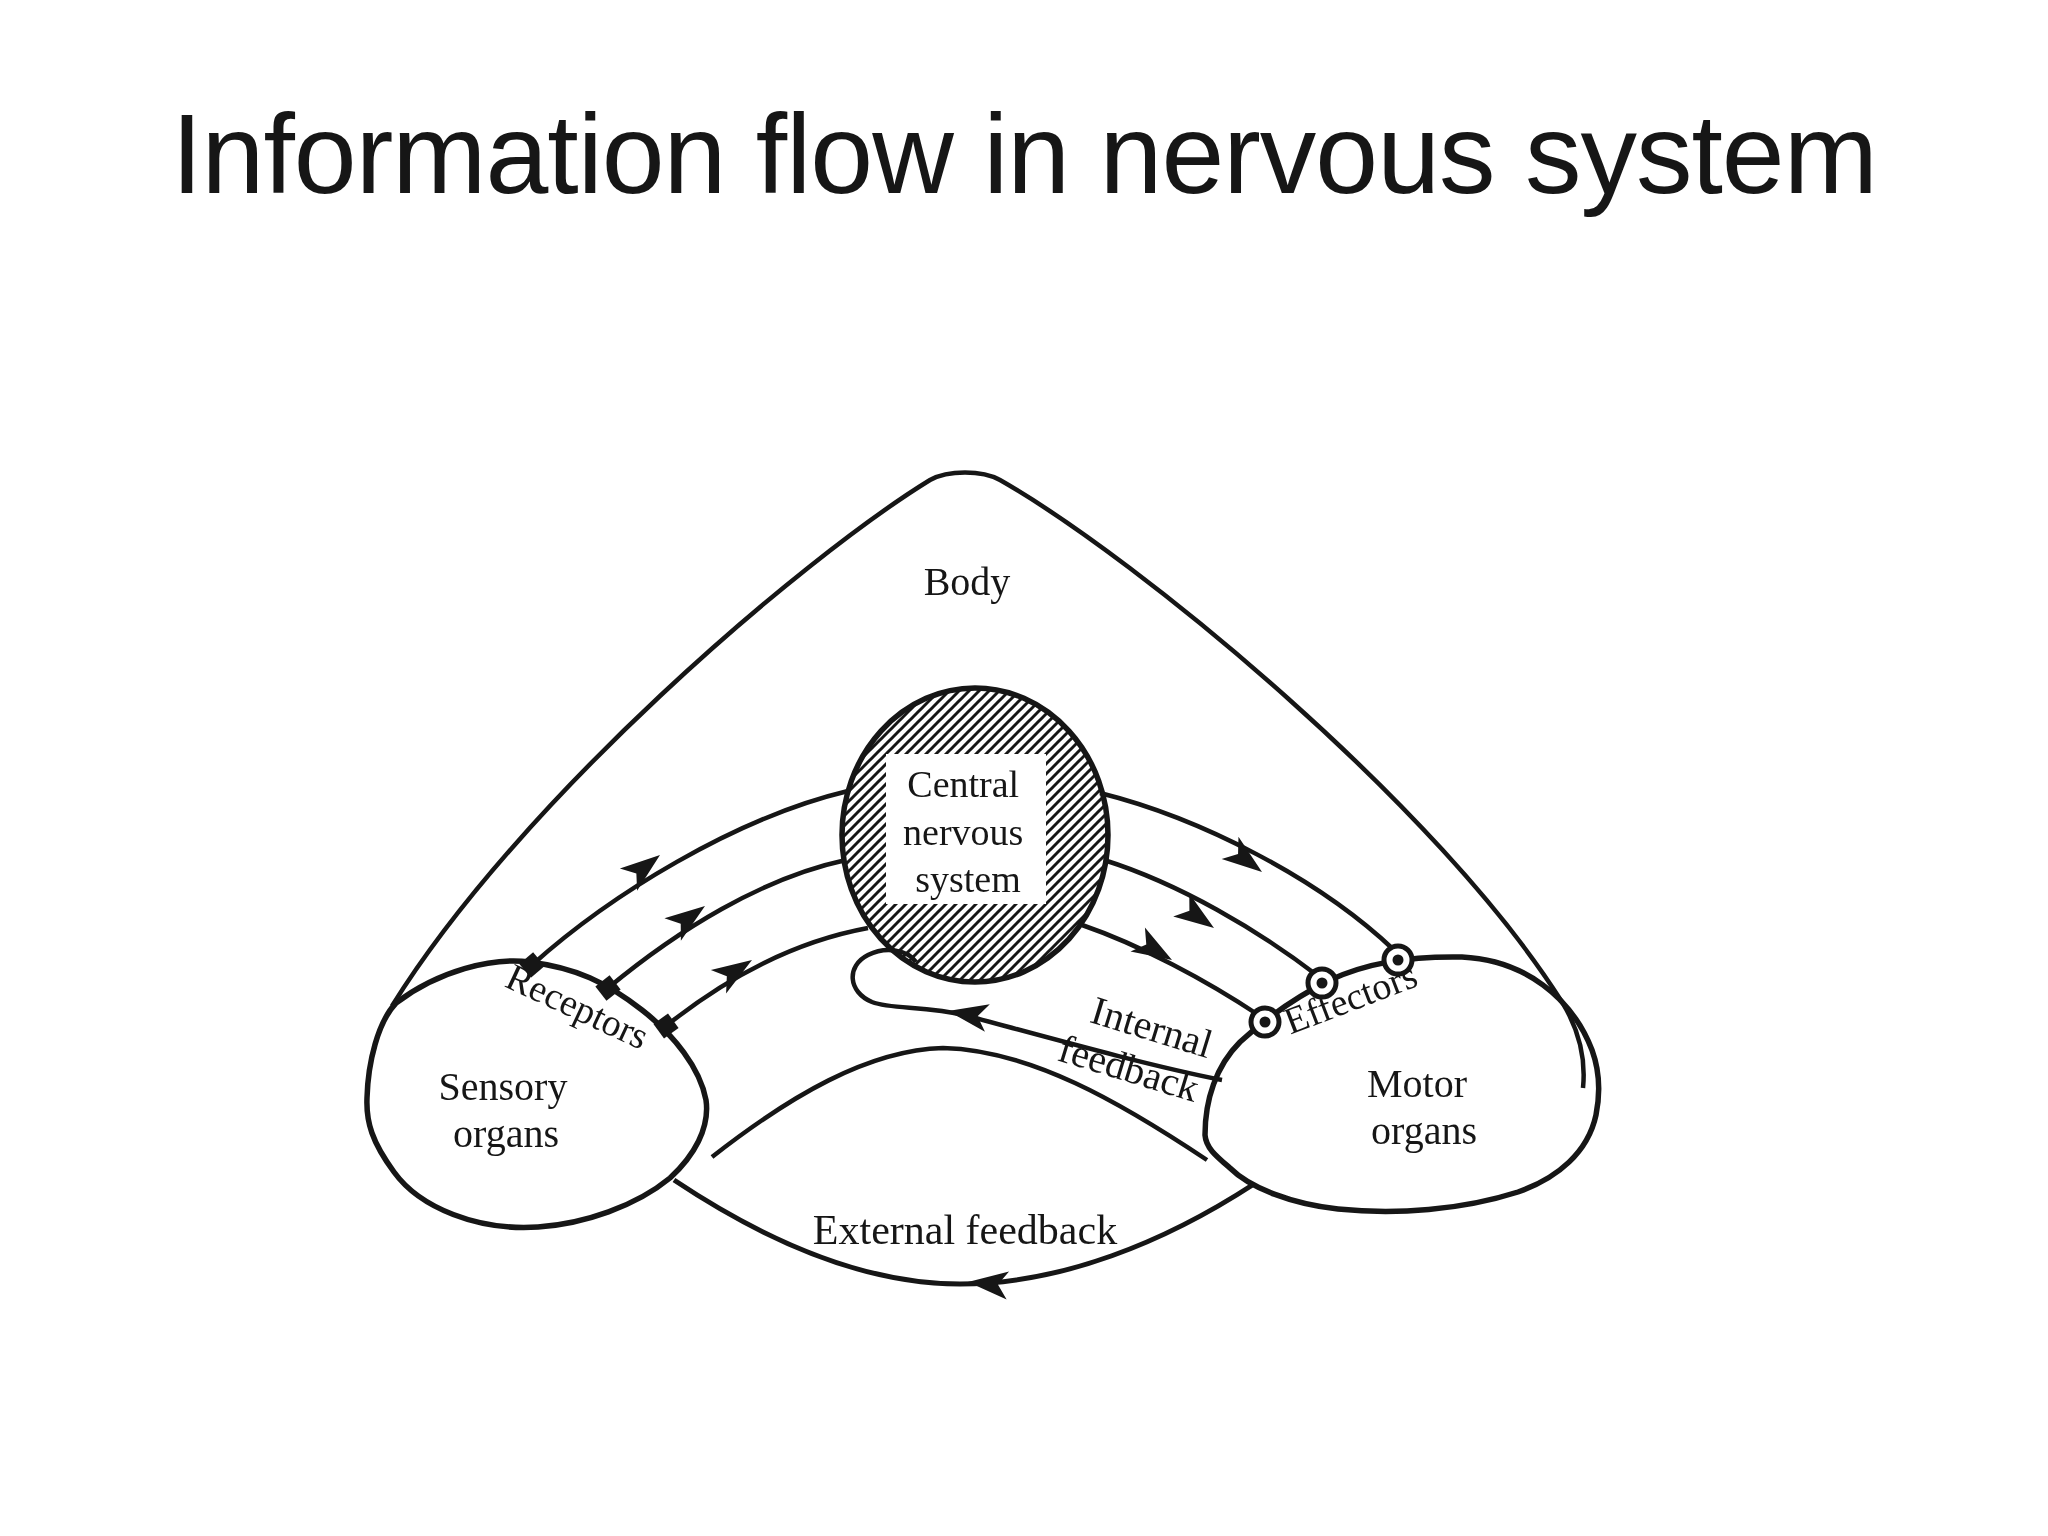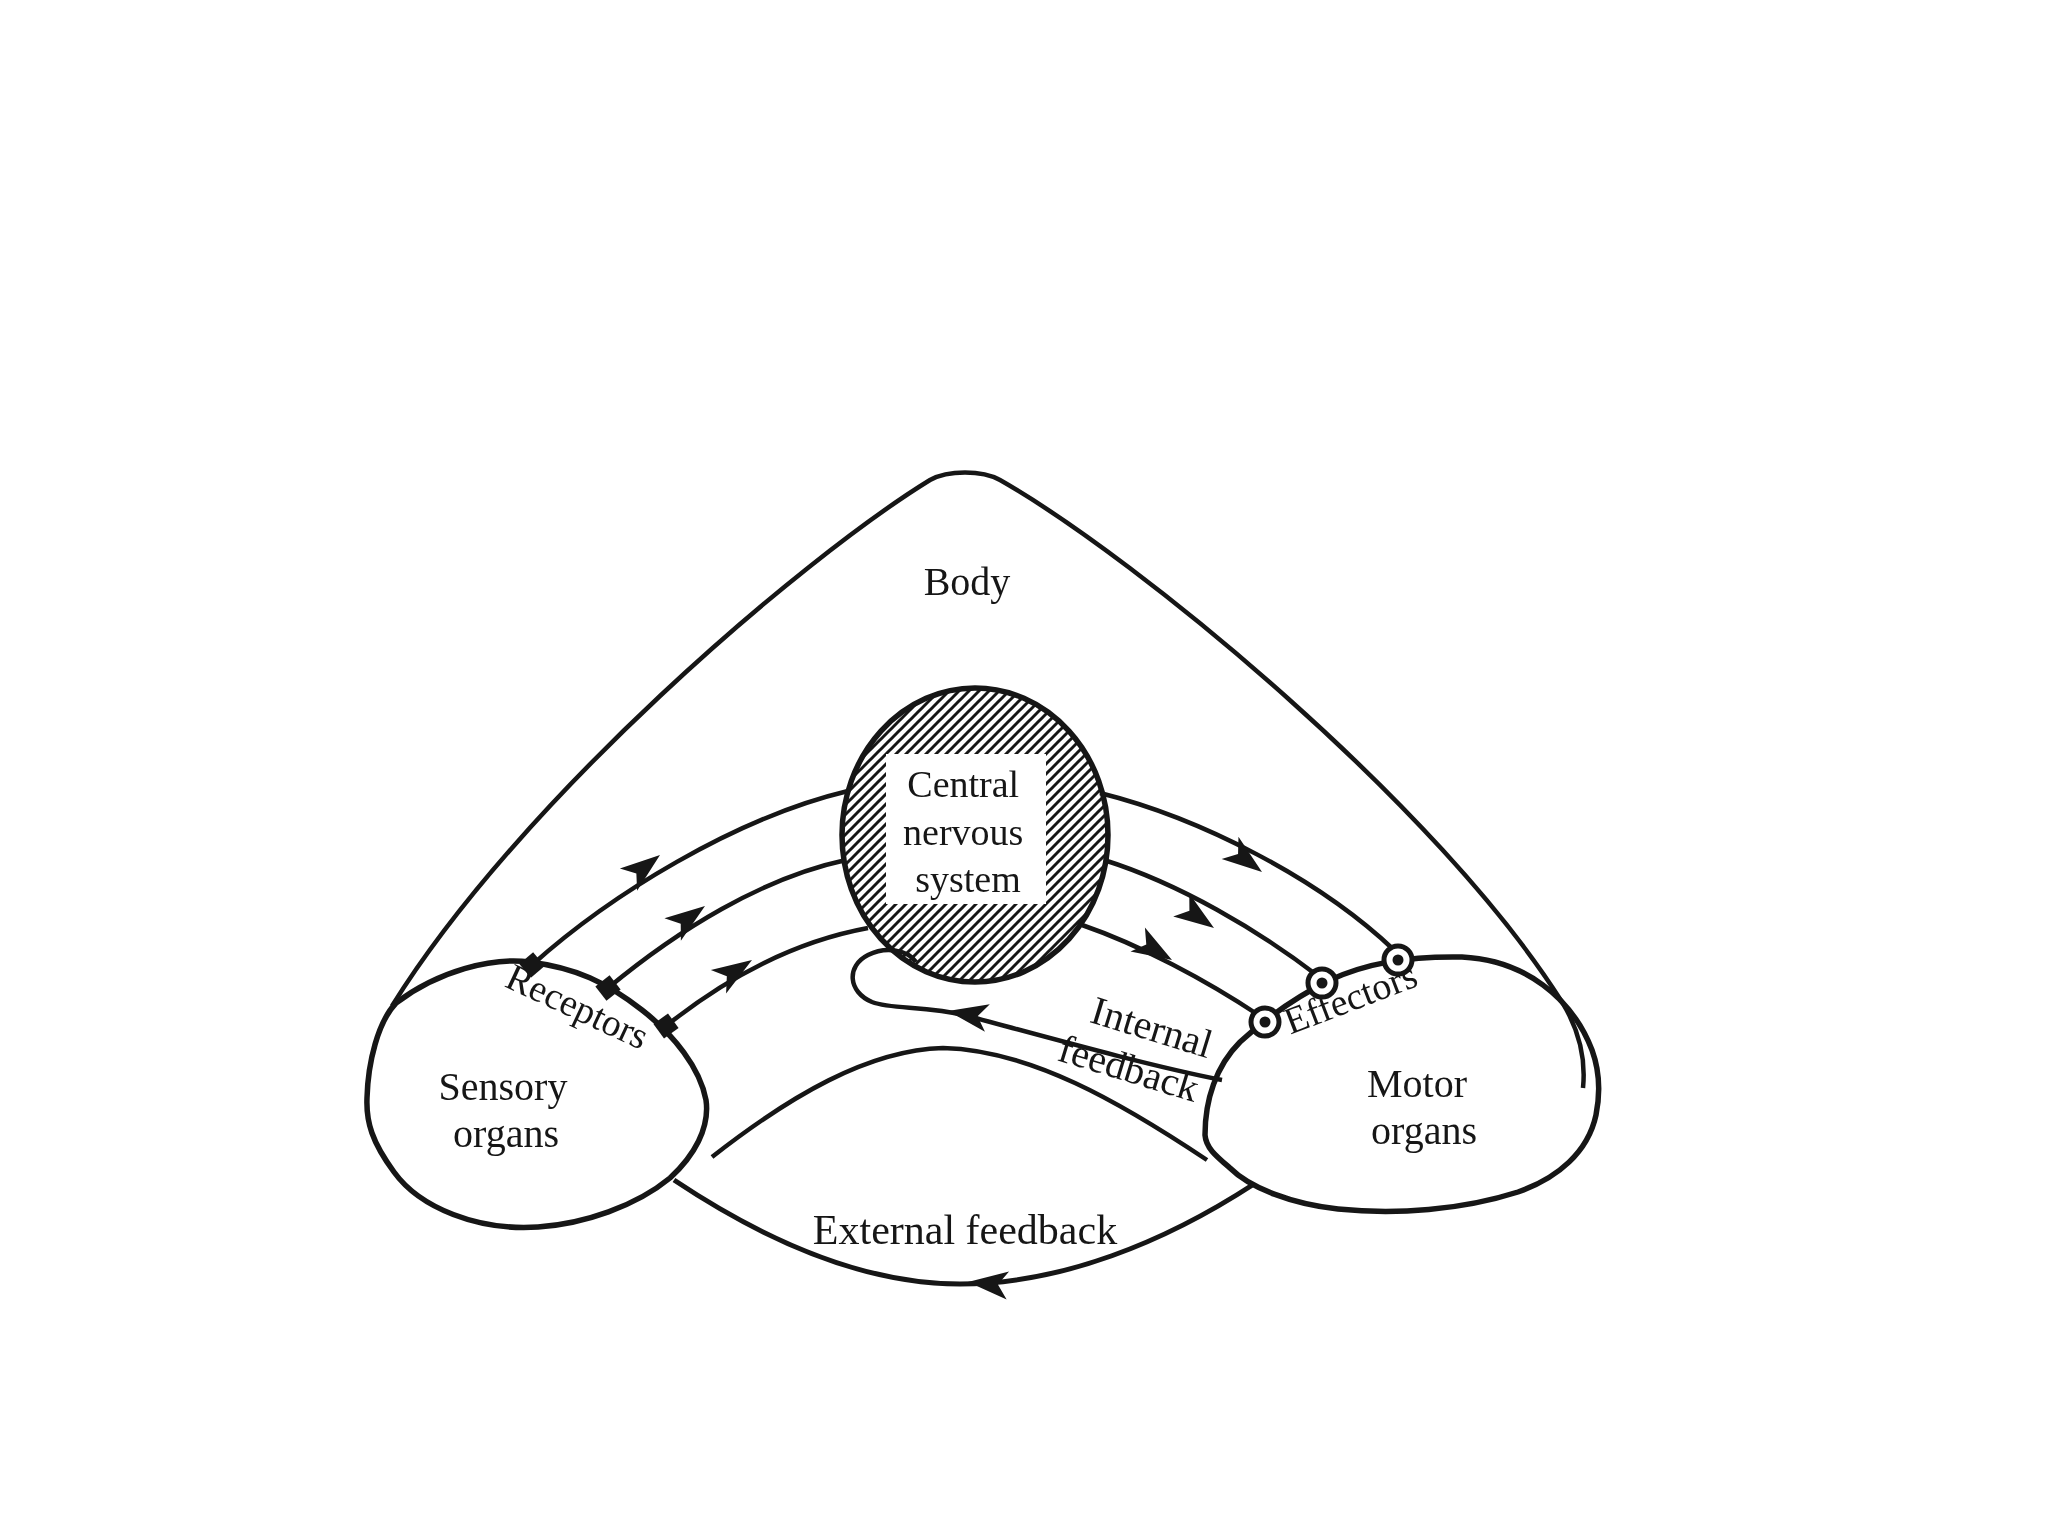--- a/index.html
+++ b/index.html
@@ -25,20 +25,21 @@
   .serif-label{
     font-family:"Liberation Serif", serif;
     fill:#161616;
   }
 </style>
 </head>
 <body>
 
 <div class="slide">
 
+  <div class="slide-title">Information flow in nervous system</div>
 
   <svg class="diagram-svg" width="2048" height="1536" viewBox="0 0 2048 1536">
 
     <defs>
       <pattern id="hatch" width="10" height="10" patternUnits="userSpaceOnUse">
         <path d="M0,10 L10,0" stroke="#161616" stroke-width="3"></path>
         <path d="M-2.5,2.5 L2.5,-2.5" stroke="#161616" stroke-width="3"></path>
         <path d="M7.5,12.5 L12.5,7.5" stroke="#161616" stroke-width="3"></path>
       </pattern>
       <g id="arrowhead">

